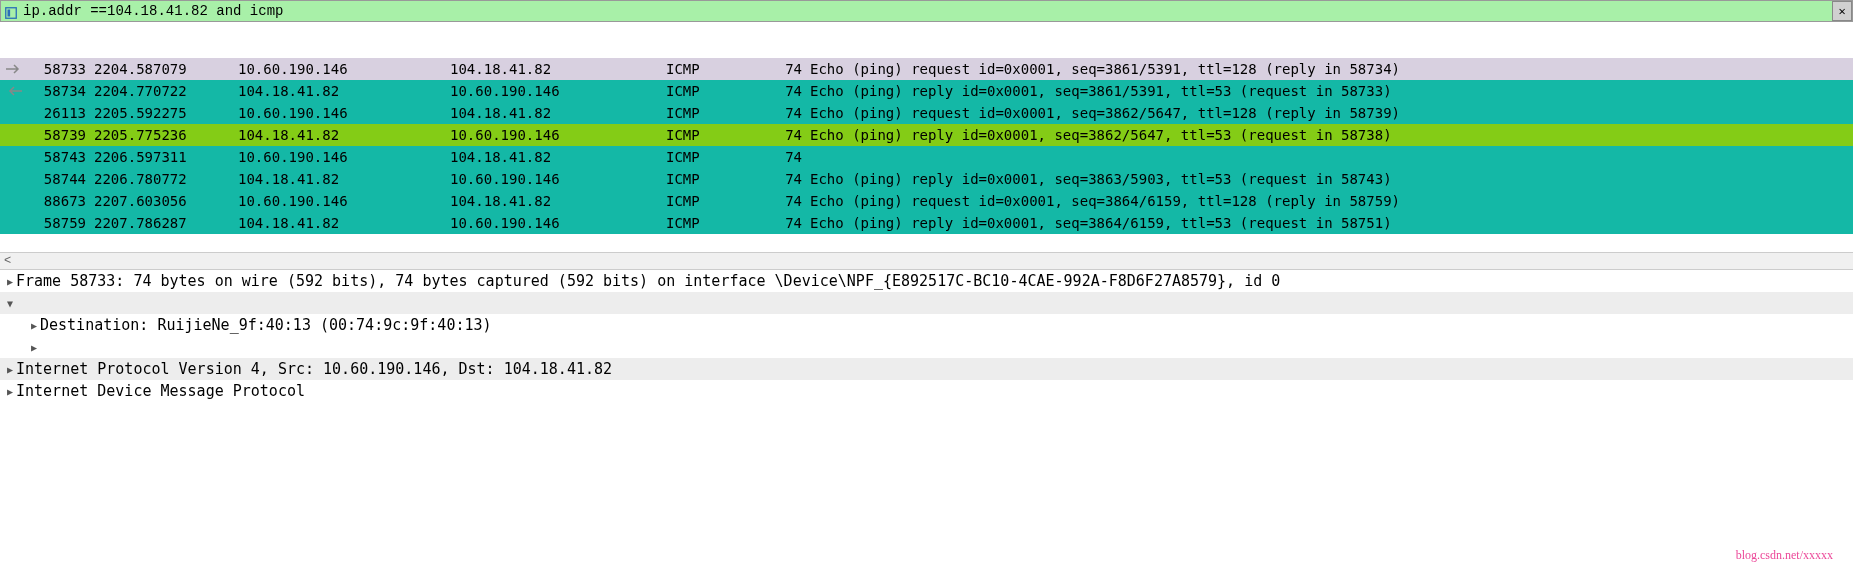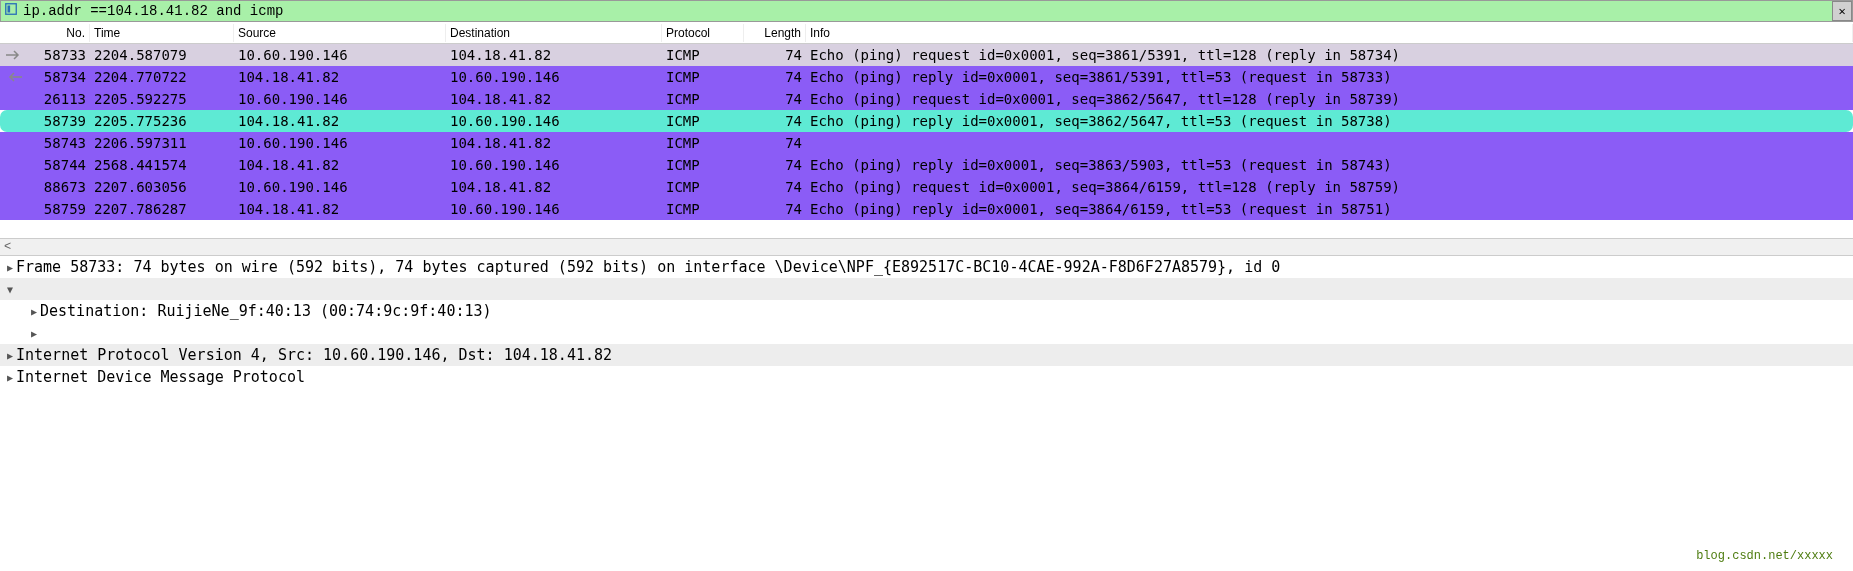--- a/index.html
+++ b/index.html
@@ -1,72 +1,63 @@
 <!DOCTYPE html>
 <html><head>
 <meta charset="utf-8">
 <style>
 * { margin:0; padding:0; box-sizing:border-box; }
 body { font-family: Consolas, 'Courier New', monospace; font-size:14px; background:#fff; color:#000; width:1853px; }
-.filter-bar { display:flex; align-items:flex-start; background:#a8f0a8; border:1px solid #999; height:22px; }
+.filter-bar { display:flex; align-items:flex-end; background:#a8f0a8; border:1px solid #999; height:22px; }
 .filter-icon { width:16px; height:16px; margin:0 2px; display:flex; align-items:center; justify-content:center; }
 .filter-icon svg { width:14px; height:14px; }
 .filter-input { flex:1; background:#a8f0a8; border:none; outline:none; font-family:inherit; font-size:14px; height:20px; padding-left:2px; }
 .close-x { width:20px; height:20px; background:#d0d0d0; display:flex; align-items:center; justify-content:center; font-size:12px; border:1px solid #888; margin-left:4px; }
 .packet-list { width:100%; overflow-x:auto; }
 .hdr { display:flex; border-bottom:1px solid #ccc; font-family:'Segoe UI',Arial,sans-serif; font-size:12px; height:22px; align-items:center; }
 .hdr > div { padding:2px 4px; border-right:1px solid #eee; }
 .row { display:flex; height:22px; align-items:center; font-family:Consolas,monospace; font-size:14px; position:relative; }
 .row > div { padding:0 4px; white-space:nowrap; overflow:hidden; }
 .col-no { width:90px; text-align:right; padding-left:30px !important; }
 .col-time { width:144px; }
 .col-src { width:212px; }
 .col-dst { width:216px; }
 .col-proto { width:82px; }
 .col-len { width:62px; text-align:right; }
 .col-info { flex:1; }
 .arrow-cell { position:absolute; left:0; width:28px; height:22px; display:flex; align-items:center; justify-content:center; }
 .arrow-cell svg { width:22px; height:14px; }
-.bg-req { background:#8b5cf6; }
-.bg-sel { background:#d8d0e0; }
-.bg-hl { background:#5eead4;border-radius:7px; }
+.bg-req { background:#14b8a6; }
+.bg-sel { background:#d8d0e0;margin-top:36px; }
+.bg-hl { background:#84cc16; }
 .spacer-white { height:18px; background:#fff; }
 .hscroll { height:18px; border-top:1px solid #ccc; border-bottom:1px solid #ccc; background:#f0f0f0; display:flex; align-items:center; }
 .hscroll span { margin-left:4px; color:#666; font-size:12px; }
 .details { font-family:Consolas,monospace; font-size:15px; }
 .det-row { display:flex; align-items:center; height:22px; padding-left:4px; white-space:pre; }
 .tri { display:inline-block; width:12px; text-align:center; color:#555; font-size:10px; }
 .indent1 { padding-left:28px; }
 .bg-grey { background:#ededed; }
-.watermark { position:absolute; right:20px; bottom:8px; color:#4d7c0f; font-size:12px; }
+.watermark { position:absolute; right:20px; bottom:8px; color:#ec4899; font-size:12px;font-family:Liberation Serif, serif; }
 </style>
 </head>
 <body>
 
 <div class="filter-bar">
   <span class="filter-icon">
     <svg viewBox="0 0 16 16">
         <rect x="2" y="2" width="12" height="12" fill="none" stroke="#2a6fb8" stroke-width="1.5"></rect>
         <rect x="4" y="4" width="3" height="8" fill="#2a6fb8"></rect>
       </svg>
   </span>
   <input class="filter-input" value="ip.addr ==104.18.41.82 and icmp" style="">
   <span class="close-x">✕</span>
 </div>
 
 <div class="packet-list">
-  <div class="hdr">
-    <div class="col-no">No.</div>
-    <div class="col-time">Time</div>
-    <div class="col-src">Source</div>
-    <div class="col-dst">Destination</div>
-    <div class="col-proto">Protocol</div>
-    <div class="col-len">Length</div>
-    <div class="col-info">Info</div>
-  </div>
   <div id="rows">
       <div class="row bg-sel">
         <span class="arrow-cell">
           <svg viewBox="0 0 20 14">
             <path d="M2 7 L14 7 M10 3 L14 7 L10 11" stroke="#888" fill="none" stroke-width="1.5"></path>
           </svg>
         </span>
         <div class="col-no">58733</div>
         <div class="col-time">2204.587079</div>
         <div class="col-src">10.60.190.146</div>
@@ -114,21 +105,21 @@
         <div class="col-no">58743</div>
         <div class="col-time">2206.597311</div>
         <div class="col-src">10.60.190.146</div>
         <div class="col-dst">104.18.41.82</div>
         <div class="col-proto">ICMP</div>
         <div class="col-len">74</div>
       </div>
       <div class="row bg-req">
         <span class="arrow-cell"></span>
         <div class="col-no">58744</div>
-        <div class="col-time">2568.441574</div>
+        <div class="col-time">2206.780772</div>
         <div class="col-src">104.18.41.82</div>
         <div class="col-dst">10.60.190.146</div>
         <div class="col-proto">ICMP</div>
         <div class="col-len">74</div>
         <div class="col-info">Echo (ping) reply    id=0x0001, seq=3863/5903, ttl=53 (request in 58743)</div>
       </div>
       <div class="row bg-req">
         <span class="arrow-cell"></span>
         <div class="col-no">88673</div>
         <div class="col-time">2207.603056</div>

